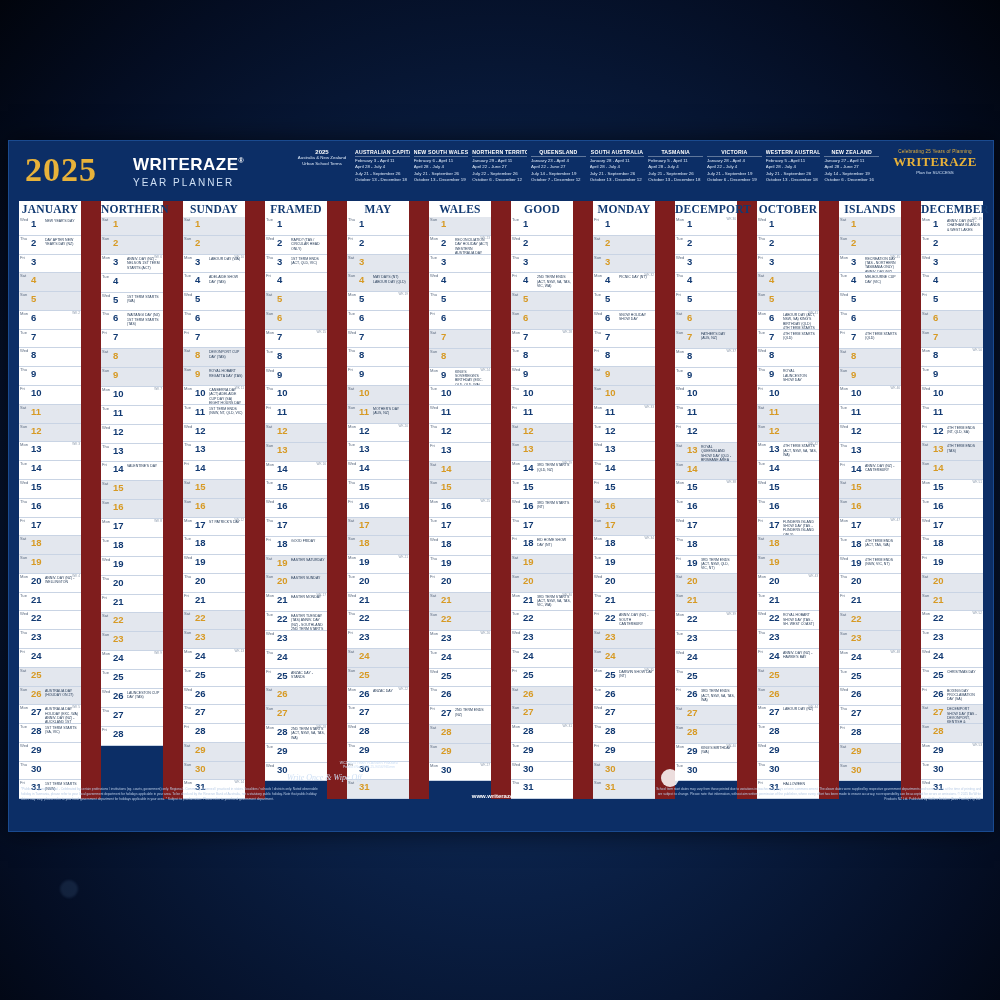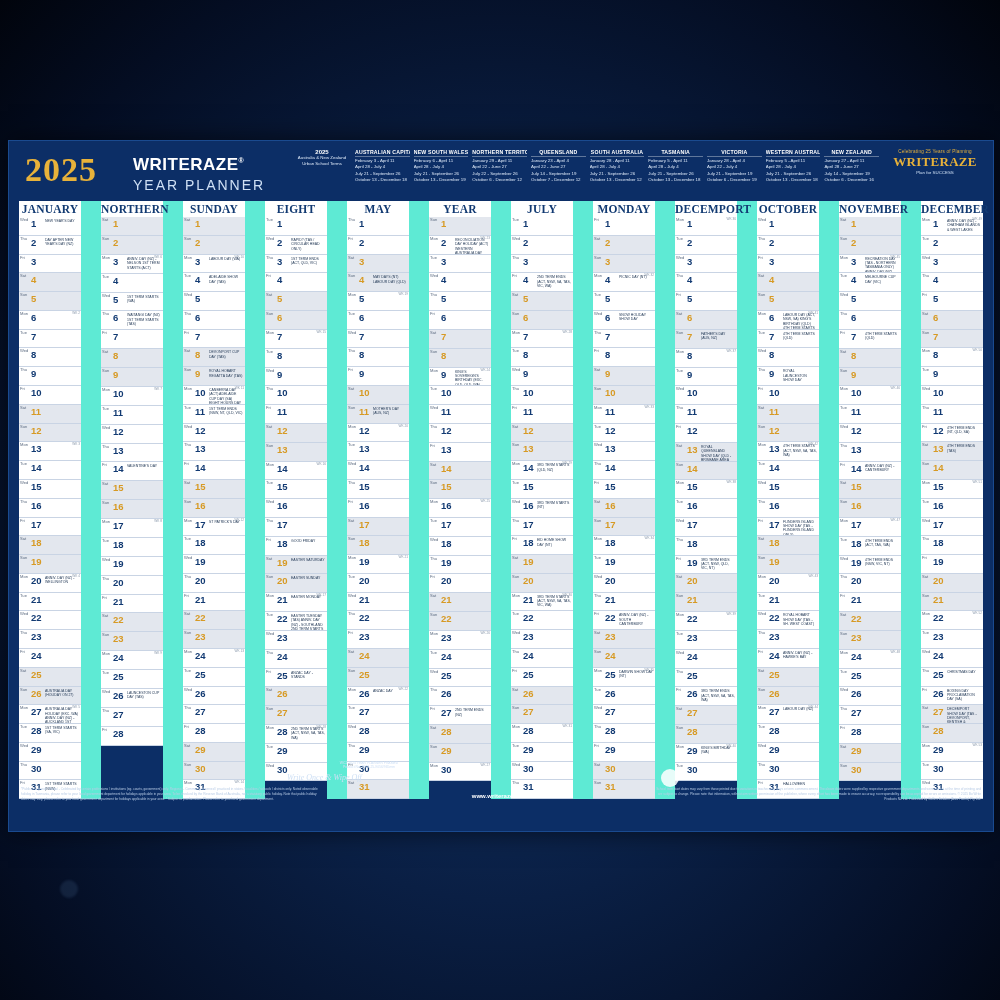--- a/index.html
+++ b/index.html
@@ -11,31 +11,31 @@
   #poster{position:absolute;left:8px;top:140px;width:984px;height:690px;
      background:linear-gradient(180deg,#0b2a5c 0%,#0d3ركة 0%,#0c2e66 100%);
      background-color:#0c2e66;border:1px solid #1a4a8f;box-shadow:0 0 24px rgba(0,0,0,.6);}
   #inner{position:absolute;left:6px;top:6px;right:6px;bottom:6px;background:#0c2e66;}
   
   .hdr{position:relative;height:52px;}
   .yr{position:absolute;left:10px;top:4px;font-size:34px;font-weight:bold;color:#e8b23a;letter-spacing:1px;font-family:"Liberation Serif",serif;}
   .brand{position:absolute;left:118px;top:8px;color:#fff;}
   .brand .b1{font-size:17px;font-weight:bold;letter-spacing:.5px;}
   .brand .b1 sup{font-size:7px;}
-  .brand .b2{font-size:14px;color:#cfe0f5;letter-spacing:2px;margin-top:2px;text-align:center;}
+  .brand .b2{font-size:10px;color:#cfe0f5;letter-spacing:2px;margin-top:2px;}
   .regions{position:absolute;left:278px;top:2px;right:108px;display:flex;gap:4px;}
   .reg{flex:1 1 0;min-width:0;color:#fff;}
   .reg .rt{font-size:5.2px;font-weight:bold;color:#ffffff;text-align:center;letter-spacing:.2px;border-bottom:1px solid rgba(255,255,255,.35);padding-bottom:1px;margin-bottom:1px;white-space:nowrap;overflow:hidden;}
   .reg .rr{font-size:4.4px;line-height:1.45;color:#dbe7f7;white-space:nowrap;overflow:hidden;}
   .logo25{position:absolute;right:4px;top:2px;width:96px;text-align:center;color:#fff;}
   .logo25 .c1{font-size:4.6px;color:#e8b23a;letter-spacing:.2px;}
   .logo25 .c2{font-size:13px;font-weight:bold;color:#e8b23a;font-family:"Liberation Serif",serif;letter-spacing:.3px;}
   .logo25 .c3{font-size:4.4px;color:#cfe0f5;}
   
-  #grid{position:absolute;left:4px;top:54px;right:4px;bottom:26px;display:flex;gap:20px;background:#5eead4;}
+  #grid{position:absolute;left:4px;top:54px;right:4px;bottom:26px;display:flex;gap:20px;background:#7f1d1d;}
   .mon{flex:1 1 0;min-width:0;display:flex;flex-direction:column;}
   .mname{height:16px;line-height:16px;text-align:center;font-size:11.5px;font-weight:bold;color:#123a72;background:#fff;letter-spacing:.2px;font-family:"Liberation Serif",serif;}
   .days{flex:1;display:flex;flex-direction:column;background:#fff;}
   .d{flex:1 1 0;min-height:0;display:flex;align-items:stretch;border-bottom:1px solid #c9d4e4;position:relative;background:#fff;}
   .d.we{background:#e3e7ee;}
   .d .dw{width:11px;font-size:4.1px;color:#5c6b80;padding:1px 0 0 1px;line-height:1.05;}
   .d .dn{width:13px;font-size:9.5px;font-weight:bold;color:#123a72;text-align:left;line-height:1;padding-top:2px;}
   .d.we .dn{color:#d79a24;}
   .d .ev{flex:1;font-size:3.5px;line-height:1.25;color:#243a57;padding:2px 2px 0 1px;overflow:hidden;text-transform:uppercase;}
   .d .wk{position:absolute;right:1px;top:0px;font-size:3.2px;color:#8a98ab;}
@@ -623,21 +623,21 @@
               </div>
               <div class="d">
                 <div class="dw">Mon</div>
                 <div class="dn">31</div>
                 <div class="ev"></div>
                 <div class="wk">WK 14</div>
               </div>
             </div>
           </div>
           <div class="mon">
-            <div class="mname">EIGHT</div>
+            <div class="mname">FRAMED</div>
             <div class="days">
               <div class="d">
                 <div class="dw">Tue</div>
                 <div class="dn">1</div>
                 <div class="ev"></div>
               </div>
               <div class="d">
                 <div class="dw">Wed</div>
                 <div class="dn">2</div>
                 <div class="ev">RAPID? (TAS / CIRCULAR HEAD ONLY)</div>
@@ -947,21 +947,21 @@
                 <div class="ev"></div>
               </div>
               <div class="d we">
                 <div class="dw">Sat</div>
                 <div class="dn">31</div>
                 <div class="ev"></div>
               </div>
             </div>
           </div>
           <div class="mon">
-            <div class="mname">YEAR</div>
+            <div class="mname">WALES</div>
             <div class="days">
               <div class="d we">
                 <div class="dw">Sun</div>
                 <div class="dn">1</div>
                 <div class="ev"></div>
               </div>
               <div class="d">
                 <div class="dw">Mon</div>
                 <div class="dn">2</div>
                 <div class="ev">RECONCILIATION DAY HOLIDAY (ACT)  WESTERN AUSTRALIA DAY (WA)  KING'S BIRTHDAY (NZ)</div>
@@ -1108,21 +1108,21 @@
               <div class="d">
                 <div class="dw">Mon</div>
                 <div class="dn">30</div>
                 <div class="ev"></div>
                 <div class="wk">WK 27</div>
               </div>
               <div class="d" style="background: rgb(12, 46, 102); border-bottom: none;"></div>
             </div>
           </div>
           <div class="mon">
-            <div class="mname">JULY</div>
+            <div class="mname">GOOD</div>
             <div class="days">
               <div class="d">
                 <div class="dw">Tue</div>
                 <div class="dn">1</div>
                 <div class="ev"></div>
               </div>
               <div class="d">
                 <div class="dw">Wed</div>
                 <div class="dn">2</div>
                 <div class="ev"></div>
@@ -1761,21 +1761,21 @@
                 <div class="ev"></div>
               </div>
               <div class="d">
                 <div class="dw">Fri</div>
                 <div class="dn">31</div>
                 <div class="ev">HALLOWEEN</div>
               </div>
             </div>
           </div>
           <div class="mon">
-            <div class="mname">NOVEMBER</div>
+            <div class="mname">ISLANDS</div>
             <div class="days">
               <div class="d we">
                 <div class="dw">Sat</div>
                 <div class="dn">1</div>
                 <div class="ev"></div>
               </div>
               <div class="d we">
                 <div class="dw">Sun</div>
                 <div class="dn">2</div>
                 <div class="ev"></div>

